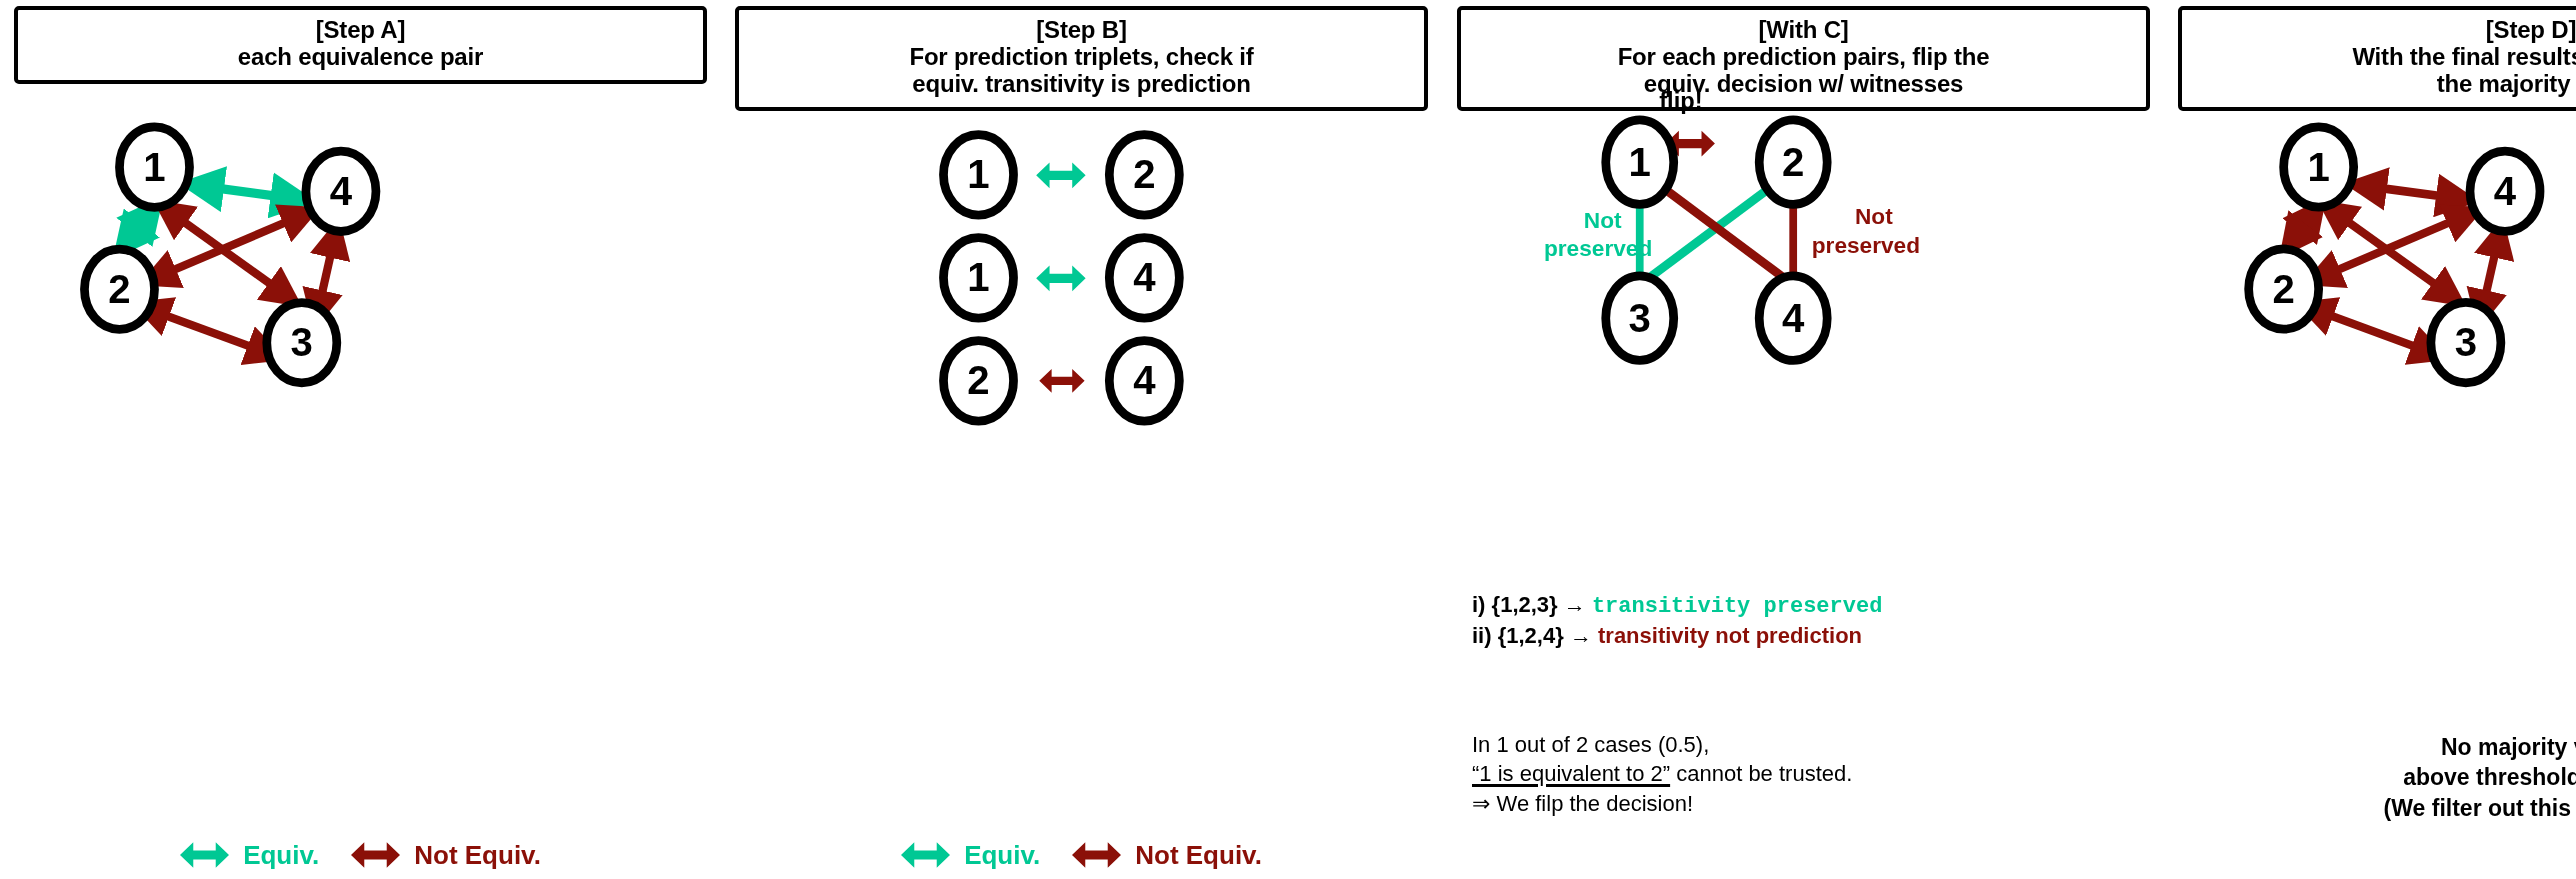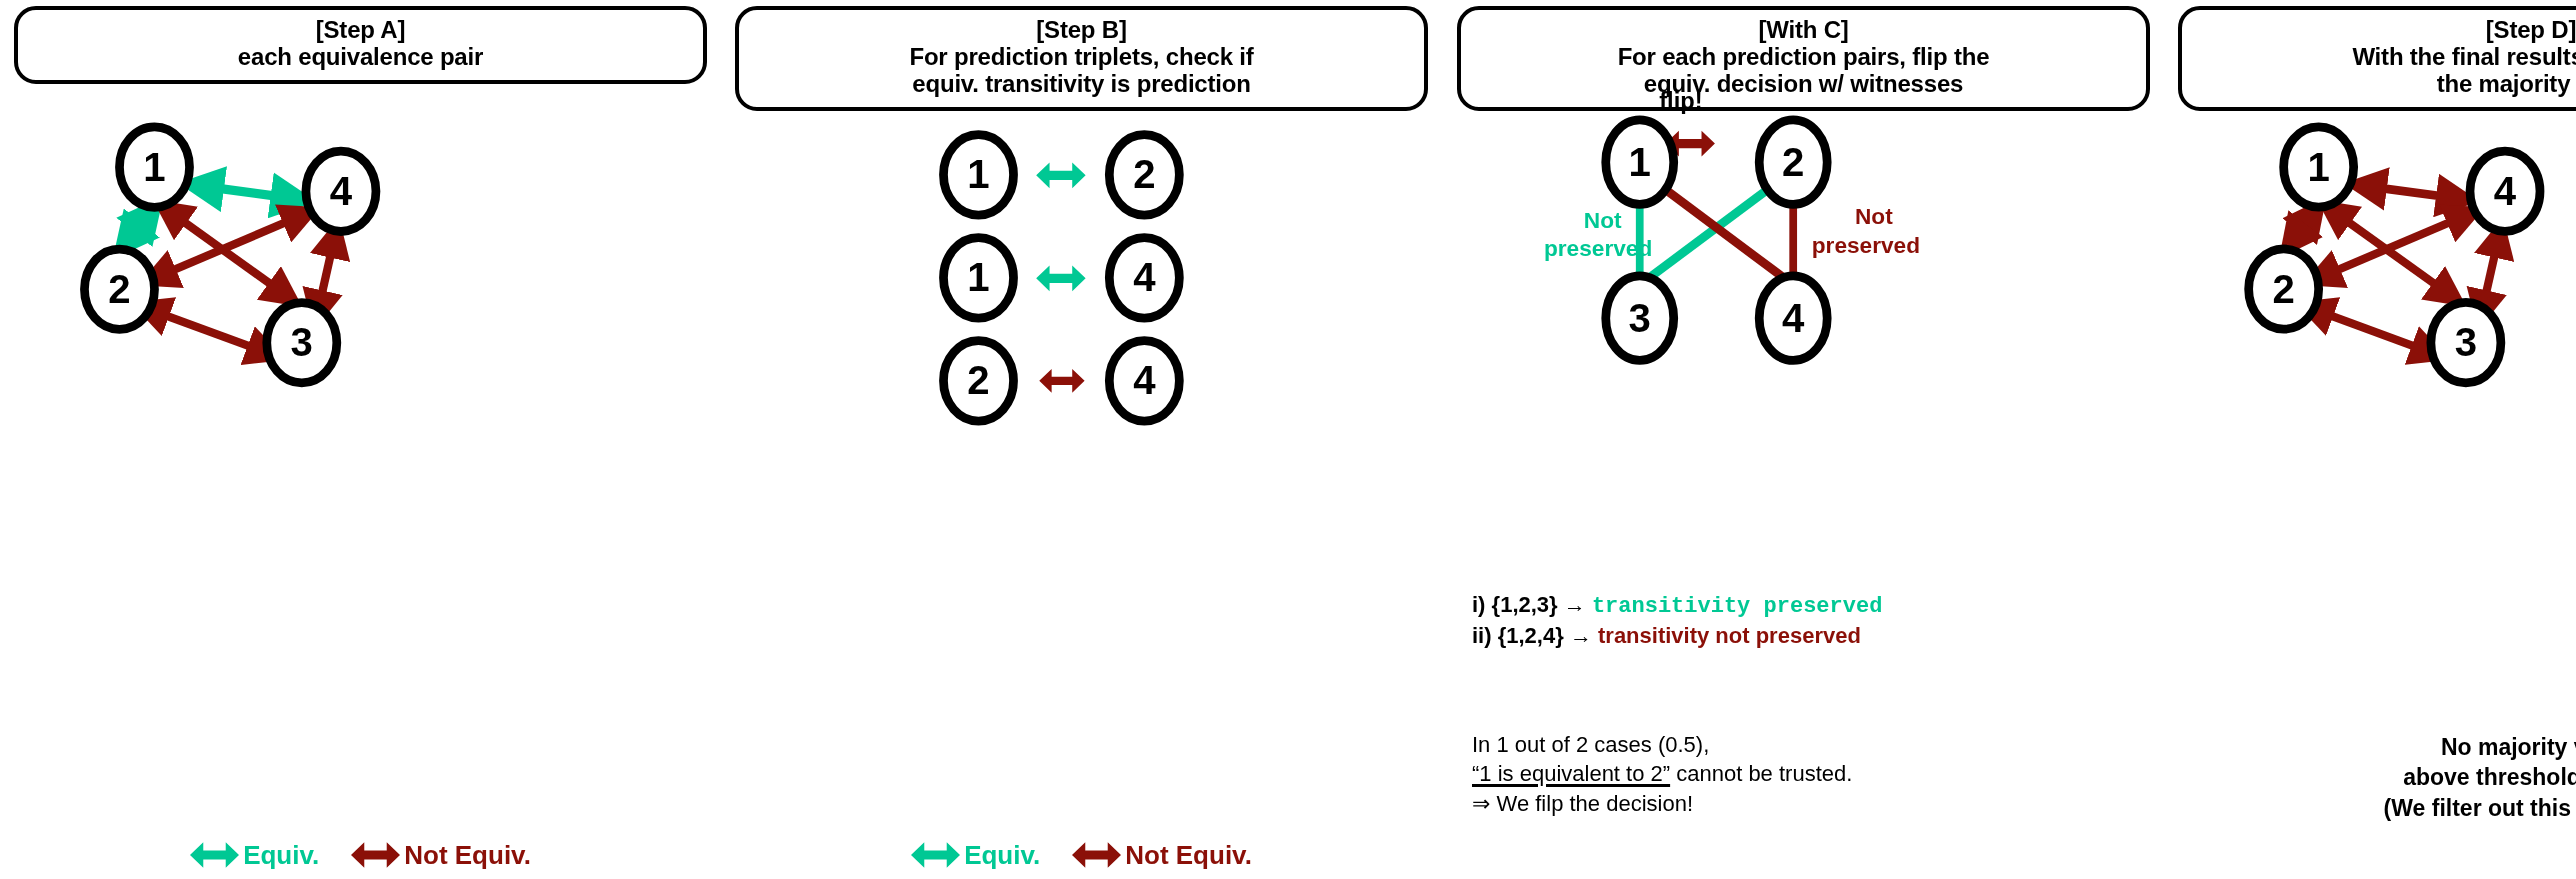--- a/index.html
+++ b/index.html
@@ -16,21 +16,21 @@
   .p-b { left: 721px; width: 721px; }
   .p-c { left: 1443px; width: 721px; }
   .p-d { left: 2164px; width: 734px; }
 
   
   .hdr {
     position: absolute;
     top: 6.2px;
     left: 14.4px; right: 14.4px;
     border: 4.6px solid #000;
-    border-radius: 22px;
+    border-radius: 5px;
     background: #fff;
     padding: 7.2px 5.2px 9.3px;
     text-align: center;
   }
   .hdr-line {
     font-weight: 700;
     font-size: 24px;
     line-height: 1.12;
     color: #000;
     letter-spacing: -0.2px;
@@ -43,21 +43,21 @@
 
   
   .legend {
     position: absolute;
     bottom: 9.3px; left: 0; width: 100%;
     display: flex;
     justify-content: center;
     align-items: center;
     gap: 32px;
   }
-  .leg-item { display: flex; align-items: center; gap: 4px; }
+  .leg-item { display: flex; align-items: center; gap: 14px; }
   .leg-lbl { font-weight: 700; font-size: 26px; white-space: nowrap; }
   .leg-eq  { color: #00C894; }
   .leg-neq { color: #8B1008; }
 
   
   .c-list {
     position: absolute;
     left: 29px; top: 591px; width: 680px;
     font-weight: 700; font-size: 22px; line-height: 1.30;
     color: #000; white-space: nowrap;
@@ -281,21 +281,21 @@
       <div>
         <span>i)</span>
         <span>{1,2,3}</span>
         <span>→</span>
         <span class="g">transitivity preserved</span>
       </div>
       <div>
         <span>ii)</span>
         <span>{1,2,4}</span>
         <span>→</span>
-        <span class="r">transitivity not preserved</span>
+        <span class="r">transitivity not prediction</span>
       </div>
     </div>
 
     <div class="c-concl">
       <div>In 1 out of 2 cases (0.5),</div>
       <div><span class="ul">“1 is equivalent to 2”</span><span> cannot be trusted.</span></div>
       <div>⇒ We filp the decision!</div>
     </div>
   </div>
 

